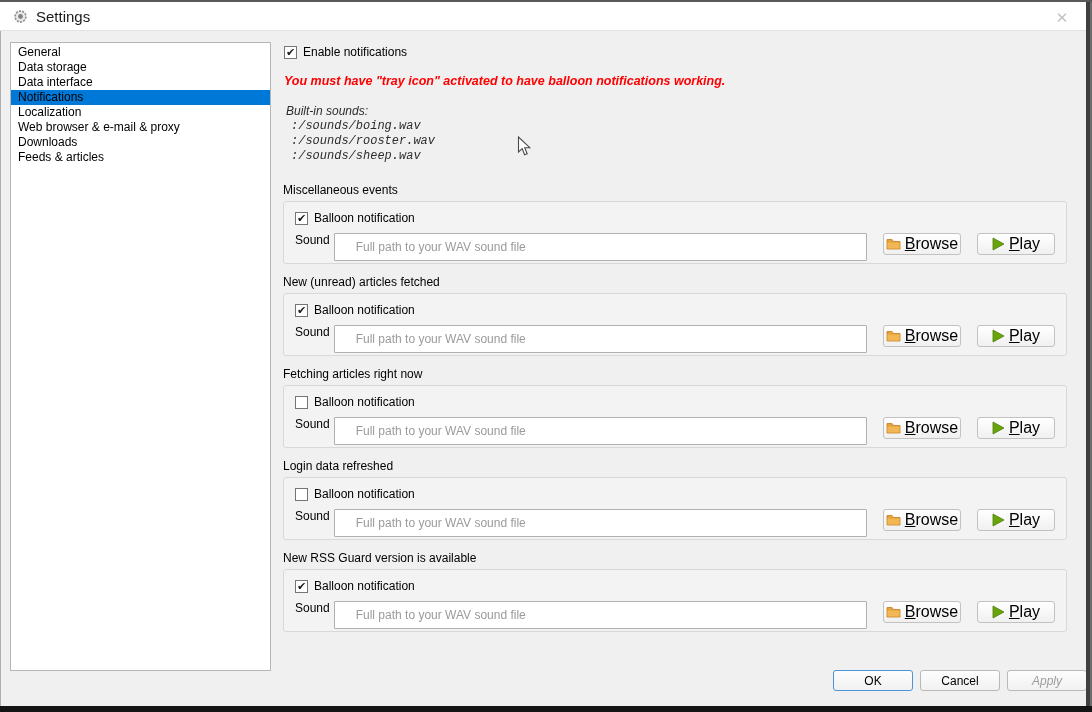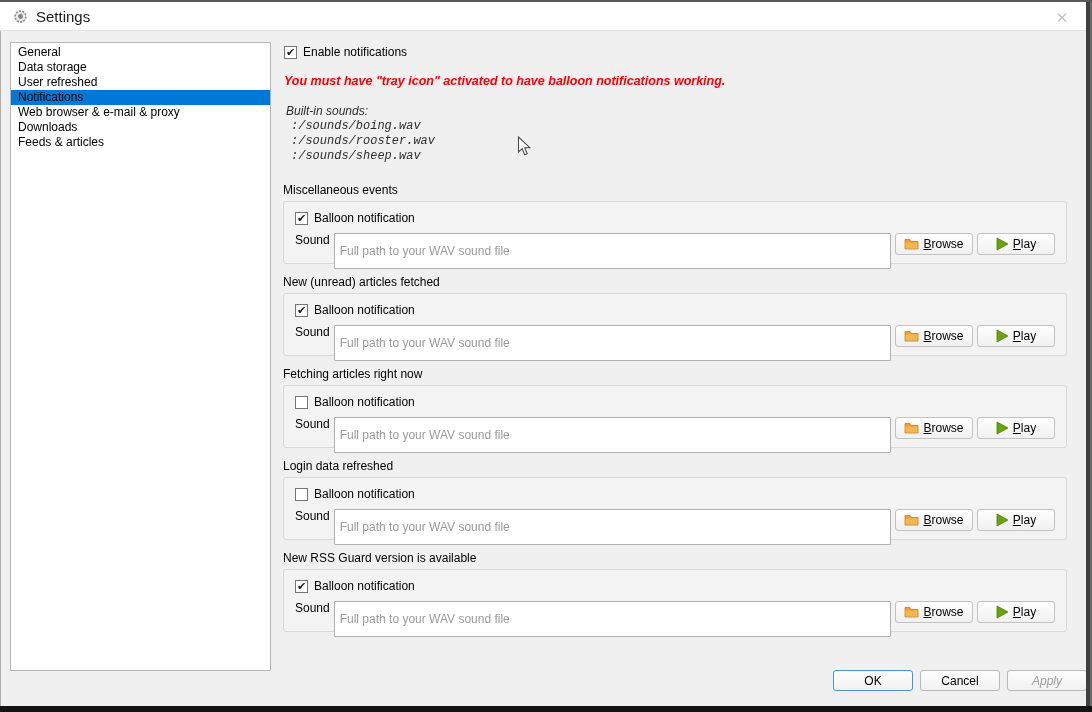--- a/index.html
+++ b/index.html
@@ -51,28 +51,28 @@
 
   .sections { position:absolute; left:283px; top:184px; width:784px; }
   .section-title { line-height:13px; margin-bottom:4px; }
   .groupbox {
     background:#f3f3f3; border:1px solid #d8d8d8; border-radius:3px;
     padding:8px 11px; margin-bottom:12px;
   }
   .cb-row { display:flex; align-items:center; gap:6px; height:16px; }
   .sound-row { margin-top:7px; display:flex; align-items:flex-start; gap:4px; height:22px; }
   .sound-input {
-    flex:1; height:36px; border:1px solid #b0b0b0; border-radius:1px; background:#ffffff;
-    font-family:inherit; font-size:12px; padding:0 5px; color:#000; outline:none;
+    flex:1; height:28px; border:1px solid #b0b0b0; border-radius:1px; background:#ffffff;
+    font-family:inherit; font-size:12px; padding:0 21px; color:#000; outline:none;
   }
   .sound-input::placeholder { color:#9b9b9b; opacity:1; }
   .btn {
     width:78px; height:22px; display:flex; align-items:center; justify-content:center; gap:4px;
     background:linear-gradient(#ffffff,#f0f0f0); border:1px solid #c2c2c2; border-radius:3px;
-    font-family:inherit; font-size:12px; color:#000; cursor:default;
+    font-family:inherit; font-size:16px; color:#000; cursor:default;margin-left:12px;
   }
   .btn svg { flex:none; }
 
   
   .footer { position:absolute; left:827px; top:670px; display:flex; gap:7px;padding-left:6px; }
   .fbtn {
     width:80px; height:21px; display:flex; align-items:center; justify-content:center;
     background:linear-gradient(#fdfdfd,#f1f1f1); border:1px solid #b9b9b9; border-radius:3px;
     font-family:inherit; font-size:12px; color:#000; cursor:default;
   }
@@ -91,22 +91,23 @@
       <circle cx="7.5" cy="7.5" r="2.4" fill="#828282"></circle>
     </svg>
   </span>
   <span class="titlebar-title">Settings</span>
   <span class="close-btn">✕</span>
 </div>
 
 <div class="sidebar">
   <div class="side-item">General</div>
   <div class="side-item">Data storage</div>
-  <div class="side-item">User refreshed</div>
+  <div class="side-item">Data interface</div>
   <div class="side-item selected">Notifications</div>
+  <div class="side-item">Localization</div>
   <div class="side-item">Web browser &amp; e-mail &amp; proxy</div>
   <div class="side-item">Downloads</div>
   <div class="side-item">Feeds &amp; articles</div>
 </div>
 
 <div class="enable-row">
   <span class="checkbox">
       <span class="check">✔</span>
     </span>
   <span>Enable notifications</span>

